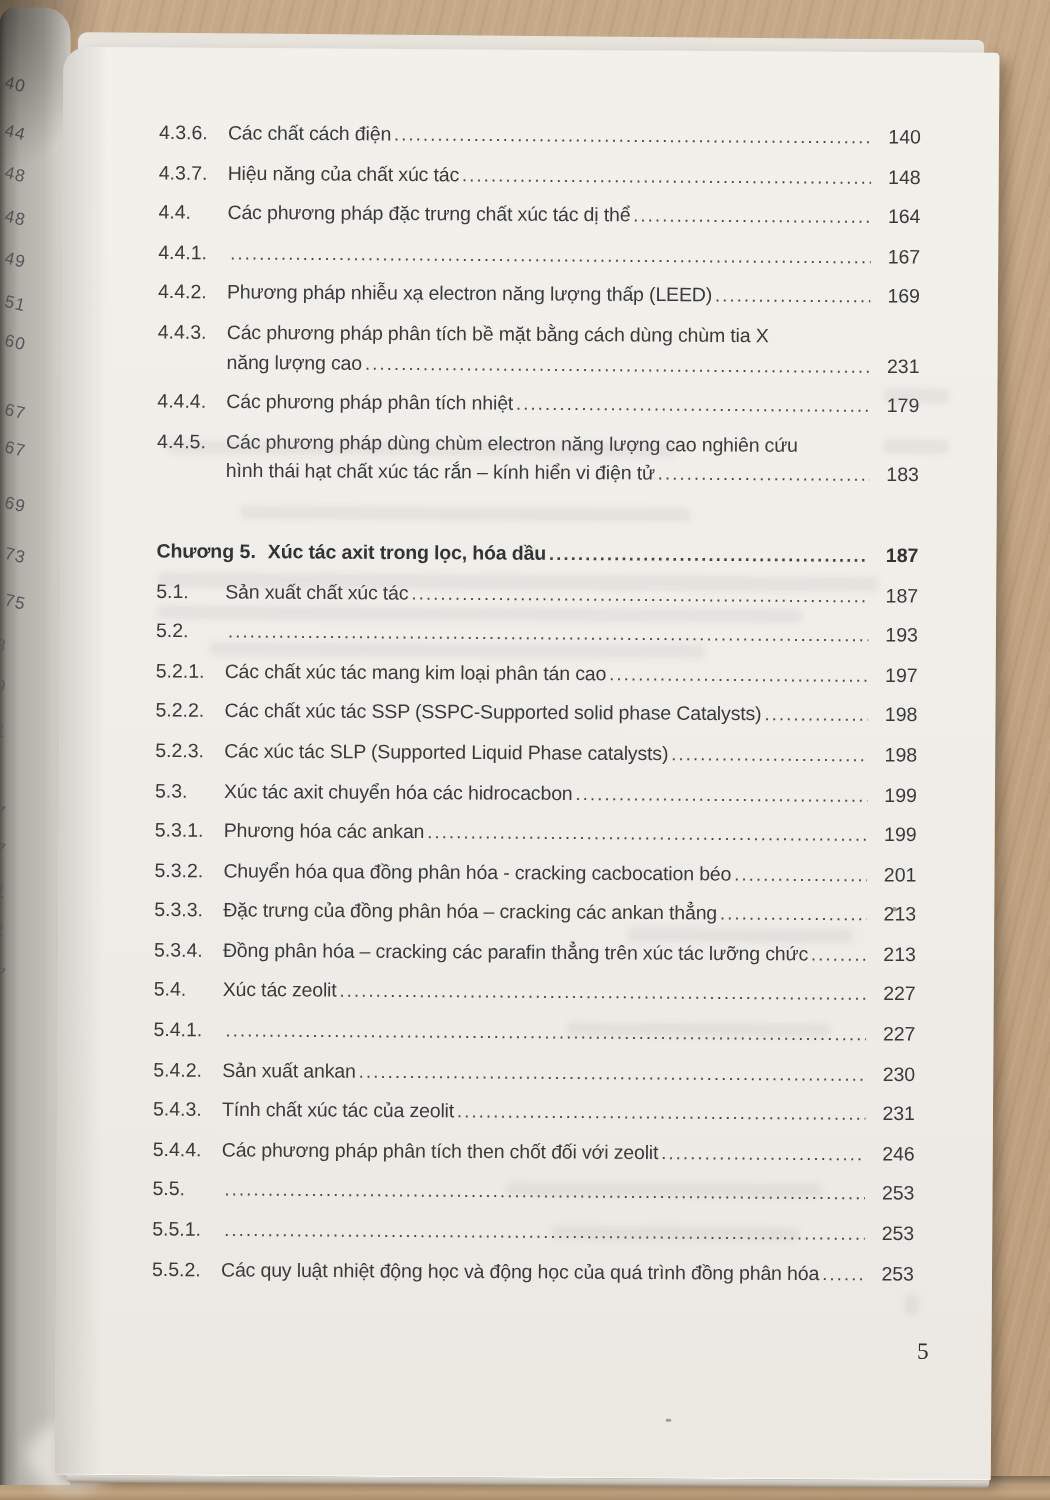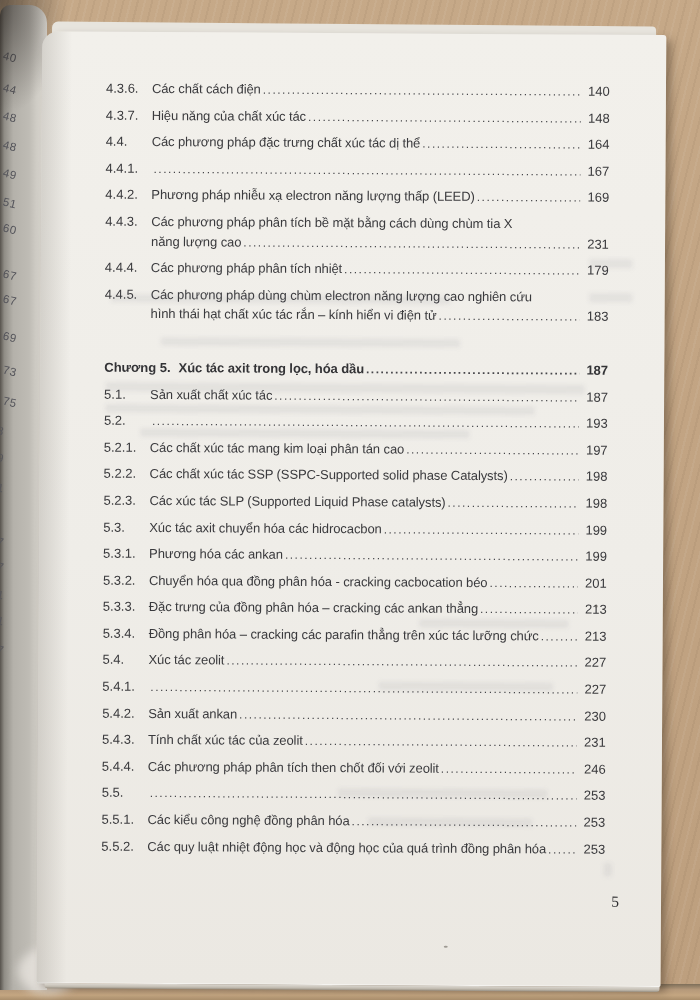--- a/index.html
+++ b/index.html
@@ -68,21 +68,21 @@
        font-size:13px;color:#3a3a3d}
   .row.cont{margin-top:-7px}
   .row.gap{margin-top:27px}
   .row.bold{font-weight:700;color:#333336}
   .num{flex:none;width:46px}
   .bold .num{width:auto;margin-right:8px}
   .title{flex:none;white-space:nowrap;letter-spacing:-.1px}
   .leader{flex:1 1 0;min-width:8px;overflow:hidden;white-space:nowrap;
           margin:0 3px 0 2px;color:#454549;letter-spacing:1.5px;font-size:12px}
   .leader::after{content:"..............................................................................................................................................................."}
-  .pg{flex:none;width:30px;text-align:center}
+  .pg{flex:none;width:30px;text-align:right}
   .nopage .leader,.nopage .pg{visibility:hidden}
   .folio{
     position:absolute;right:42px;top:858px;font-family:"Liberation Serif","DejaVu Serif",serif;
     font-size:15.5px;color:#2e2e30;
   }
   
   .ghost{position:absolute;background:rgba(120,118,128,.10);filter:blur(2.2px);border-radius:3px}
   .speck{position:absolute;border-radius:50%;background:rgba(95,90,82,.55)}
 </style>
 </head>
@@ -273,21 +273,20 @@
     <span class="leader"></span>
     <span class="pg">246</span>
   </div>
       <div class="row">
     <span class="num">5.5.</span>
     <span class="leader"></span>
     <span class="pg">253</span>
   </div>
       <div class="row">
     <span class="num">5.5.1.</span>
-    <span class="title">Các kiểu công nghệ đồng phân hóa</span>
     <span class="leader"></span>
     <span class="pg">253</span>
   </div>
       <div class="row">
     <span class="num">5.5.2.</span>
     <span class="title">Các quy luật nhiệt động học và động học của quá trình đồng phân hóa</span>
     <span class="leader"></span>
     <span class="pg">253</span>
   </div>
     </div>

